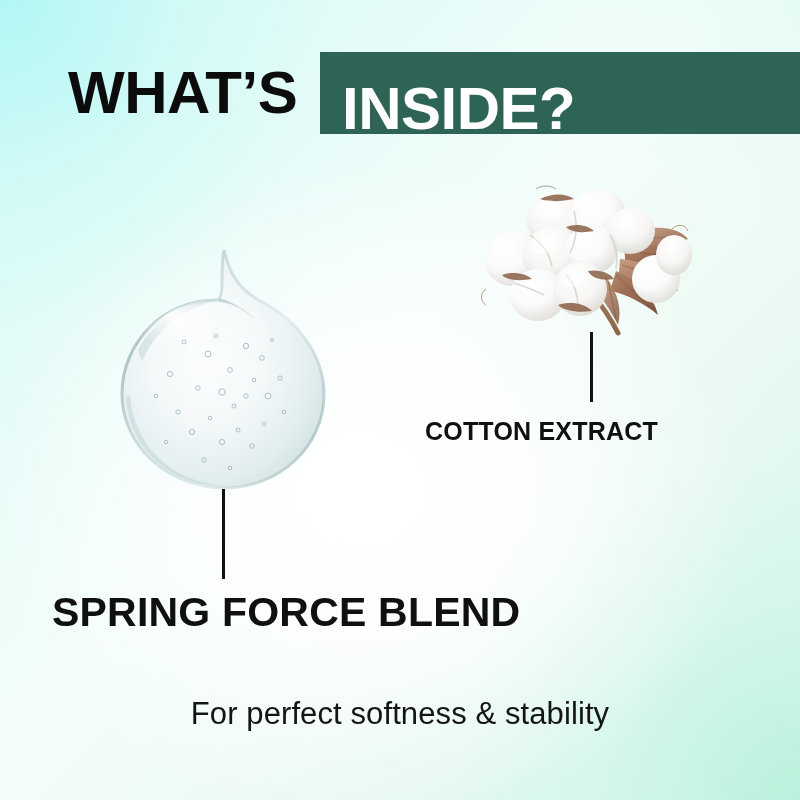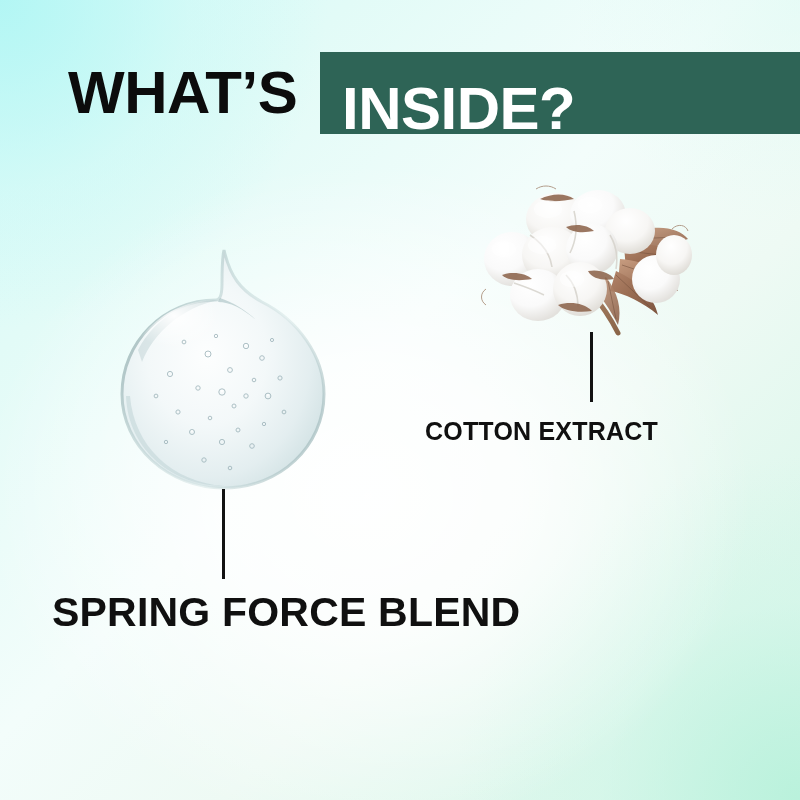--- a/index.html
+++ b/index.html
@@ -382,14 +382,15 @@
     </svg>
   </div>
 
   <div id="leader-gel" class="leader-line"></div>
   <div id="leader-cotton" class="leader-line"></div>
 
   <div id="label-cotton" class="ingredient-label">COTTON EXTRACT</div>
 
   <div id="label-gel" class="ingredient-label">SPRING FORCE BLEND</div>
 
+  <div id="tagline">For perfect softness &amp; stability</div>
 
 </div>
 
 </body></html>

